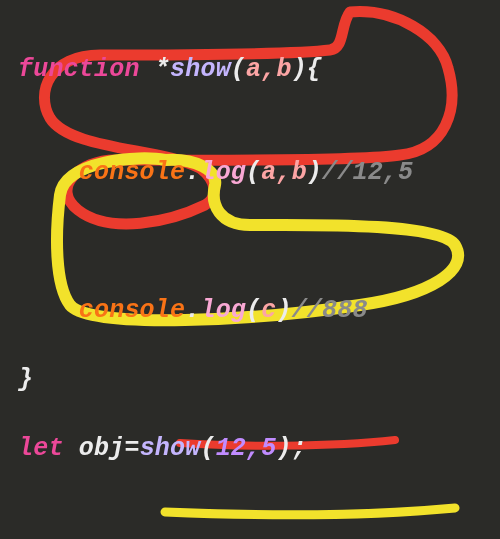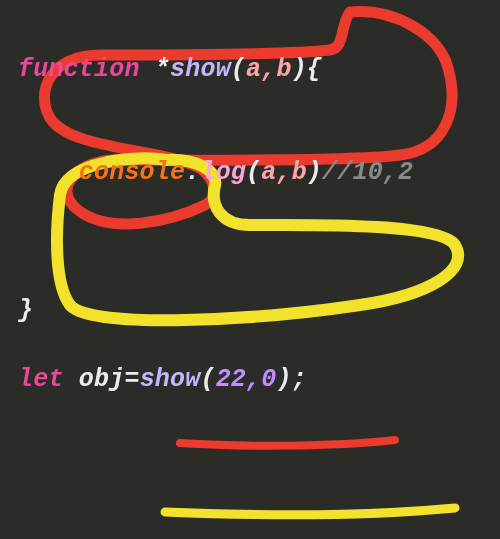--- a/index.html
+++ b/index.html
@@ -74,22 +74,23 @@
            C218,170 195,158 165,160 Z"></path>
 
   <path stroke="#eb3b2e" stroke-width="8" d="M180,443 C240,447 330,447 395,440"></path>
 
   <path stroke="#f2e22b" stroke-width="9" d="M165,512 C260,516 370,516 455,508"></path>
 </svg>
 
 <div class="code">
 <span class="line"><span class="kw">function</span> <span class="punc">*</span><span class="fn-name">show</span><span class="punc">(</span><span class="param">a,b</span><span class="punc">)</span><span class="punc">{</span></span>
 <span class="blank"></span>
-<span class="line">    <span class="obj">console</span><span class="punc">.</span><span class="method">log</span><span class="punc">(</span><span class="param">a,b</span><span class="punc">)</span><span class="comment">//10,2</span></span>
+<span class="line">    <span class="obj">console</span><span class="punc">.</span><span class="method">log</span><span class="punc">(</span><span class="param">a,b</span><span class="punc">)</span><span class="comment">//12,5</span></span>
 <span class="blank"></span>
 <span class="blank"></span>
+<span class="line">    <span class="obj">console</span><span class="punc">.</span><span class="method">log</span><span class="punc">(</span><span class="param">c</span><span class="punc">)</span><span class="comment">//888</span></span>
 <span class="line"><span class="punc">}</span></span>
-<span class="line"><span class="kw">let</span> <span class="var">obj</span><span class="punc">=</span><span class="fn-name">show</span><span class="punc">(</span><span class="num">22,0</span><span class="punc">)</span><span class="punc">;</span></span>
+<span class="line"><span class="kw">let</span> <span class="var">obj</span><span class="punc">=</span><span class="fn-name">show</span><span class="punc">(</span><span class="num">12,5</span><span class="punc">)</span><span class="punc">;</span></span>
 <span class="blank"></span>
 
 <span class="blank"></span>
 
 </div>
 
 </body></html>

